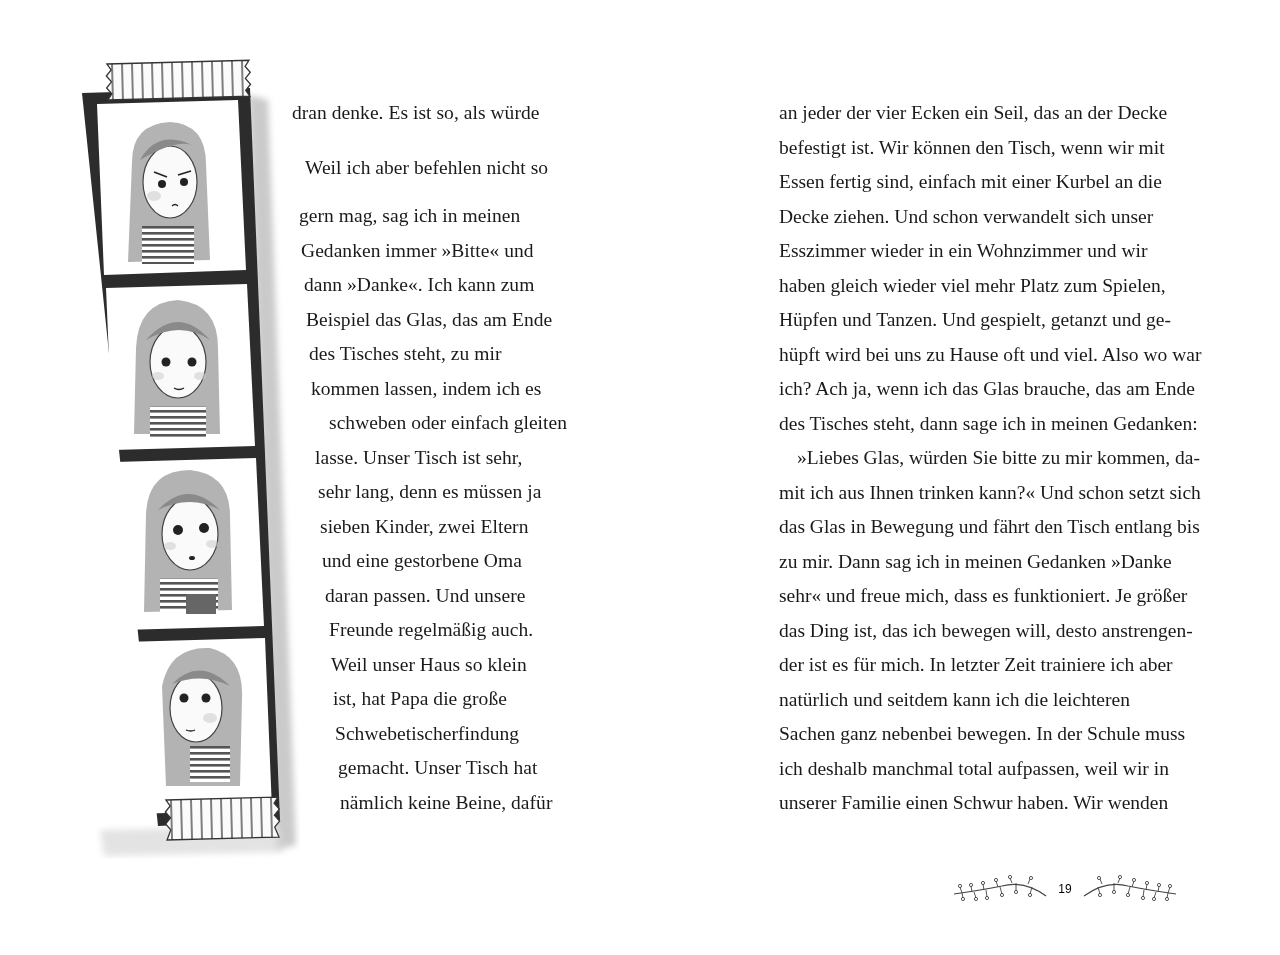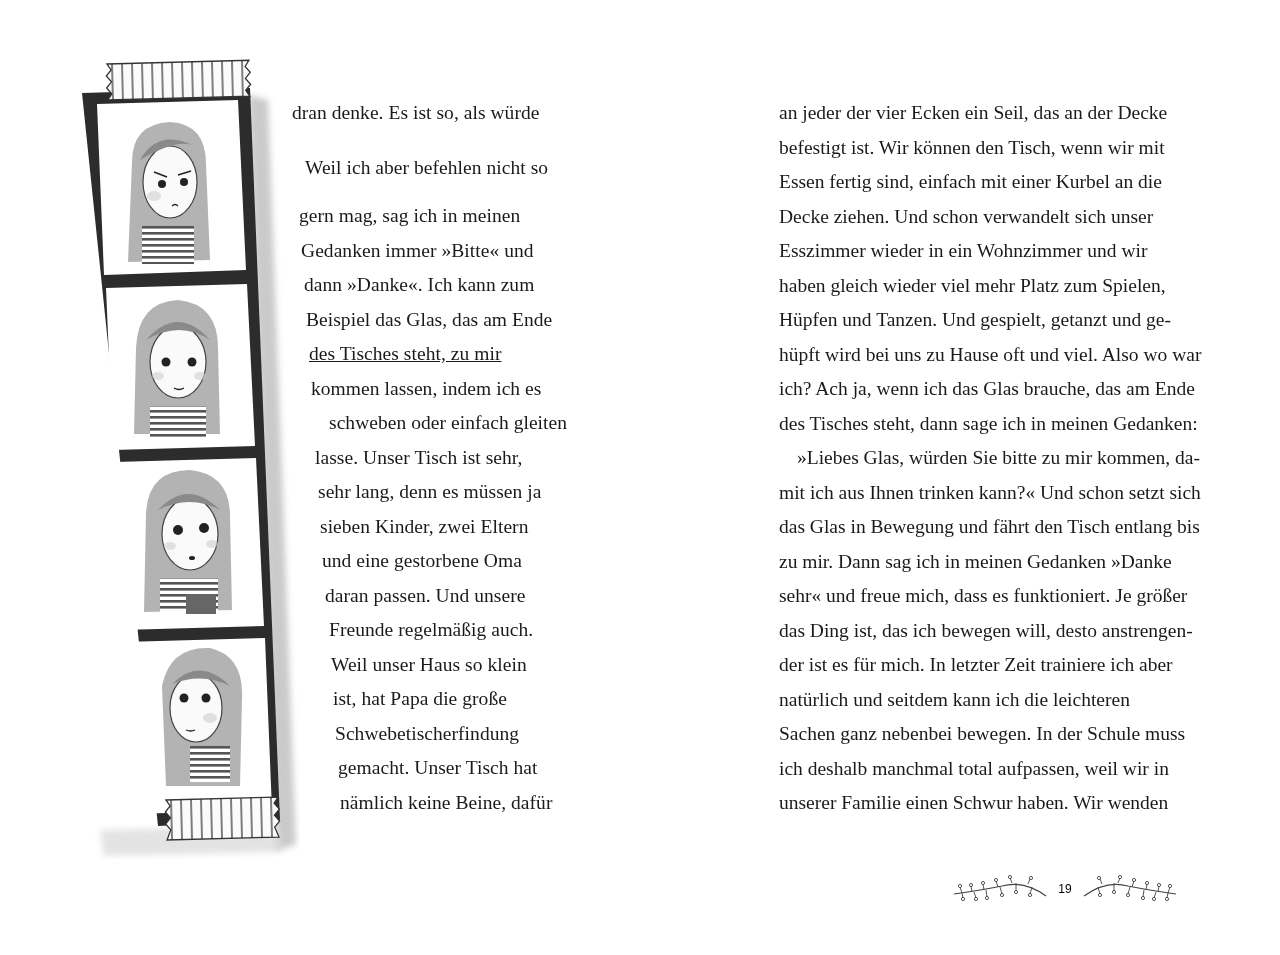--- a/index.html
+++ b/index.html
@@ -120,21 +120,21 @@
     </svg>
   </div>
 
   <div class="left-lines">
     <span class="line" style="left:292px; top:96px;">dran denke. Es ist so, als würde</span>
     <span class="line" style="left:296px; top:151px;margin-left:9px;">Weil ich aber befehlen nicht so</span>
     <span class="line" style="left:299px; top:199px;">gern mag, sag ich in meinen</span>
     <span class="line" style="left:301px; top:234px;">Gedanken immer »Bitte« und</span>
     <span class="line" style="left:304px; top:268px;">dann »Danke«. Ich kann zum</span>
     <span class="line" style="left:306px; top:303px;">Beispiel das Glas, das am Ende</span>
-    <span class="line" style="left:309px; top:337px;text-decoration:underline;">des Tisches steht, zu mir</span>
+    <span class="line" style="left:309px; top:337px;">des Tisches steht, zu mir</span>
     <span class="line" style="left:311px; top:372px;">kommen lassen, indem ich es</span>
     <span class="line" style="left:329px; top:406px;">schweben oder einfach gleiten</span>
     <span class="line" style="left:315px; top:441px;">lasse. Unser Tisch ist sehr,</span>
     <span class="line" style="left:318px; top:475px;">sehr lang, denn es müssen ja</span>
     <span class="line" style="left:320px; top:510px;">sieben Kinder, zwei Eltern</span>
     <span class="line" style="left:322px; top:544px;">und eine gestorbene Oma</span>
     <span class="line" style="left:325px; top:579px;">daran passen. Und unsere</span>
     <span class="line" style="left:329px; top:613px;">Freunde regelmäßig auch.</span>
     <span class="line" style="left:331px; top:648px;">Weil unser Haus so klein</span>
     <span class="line" style="left:333px; top:682px;">ist, hat Papa die große</span>

